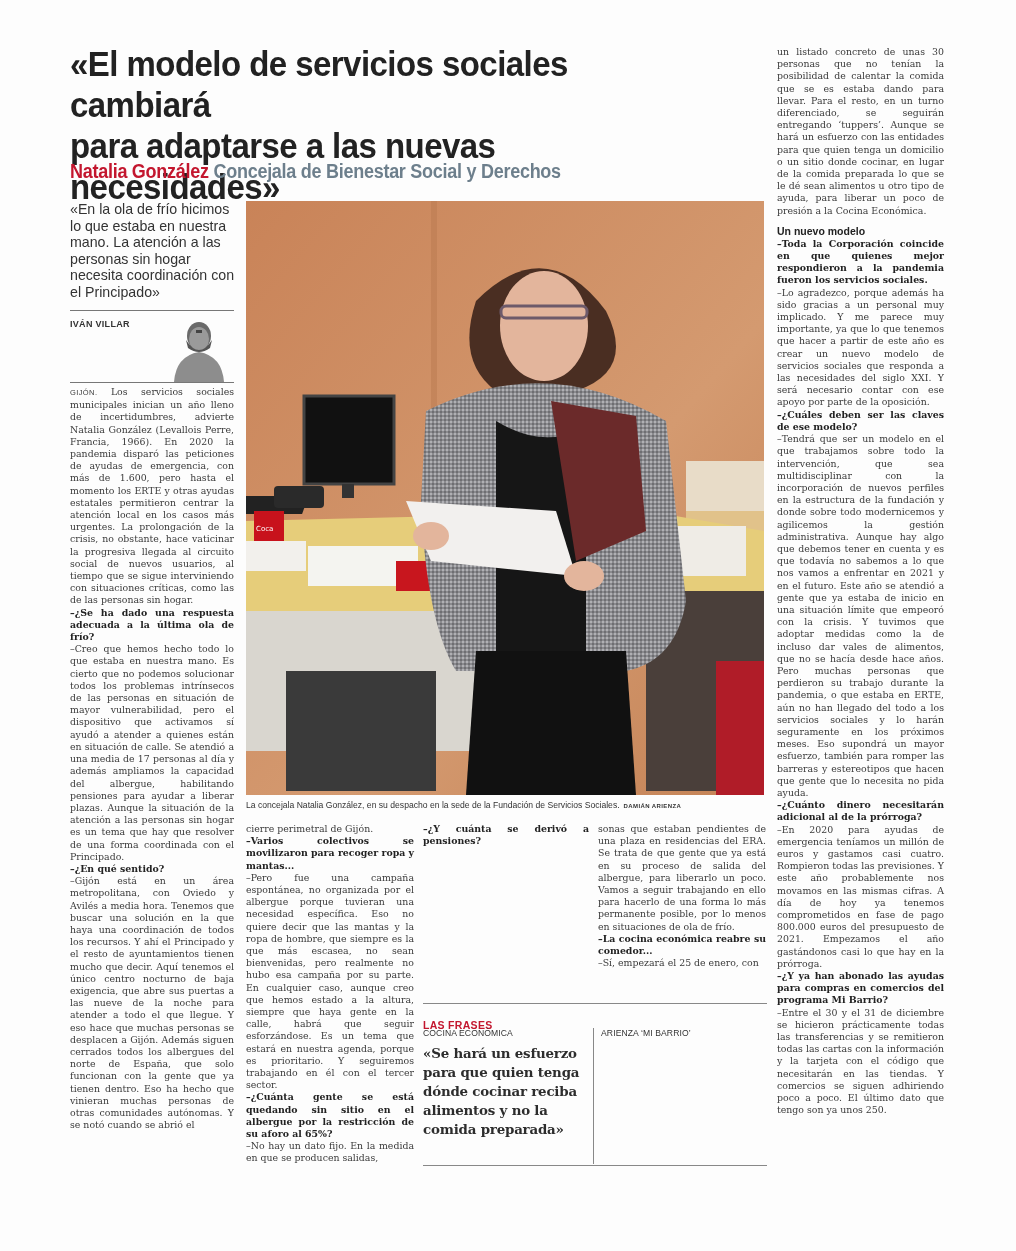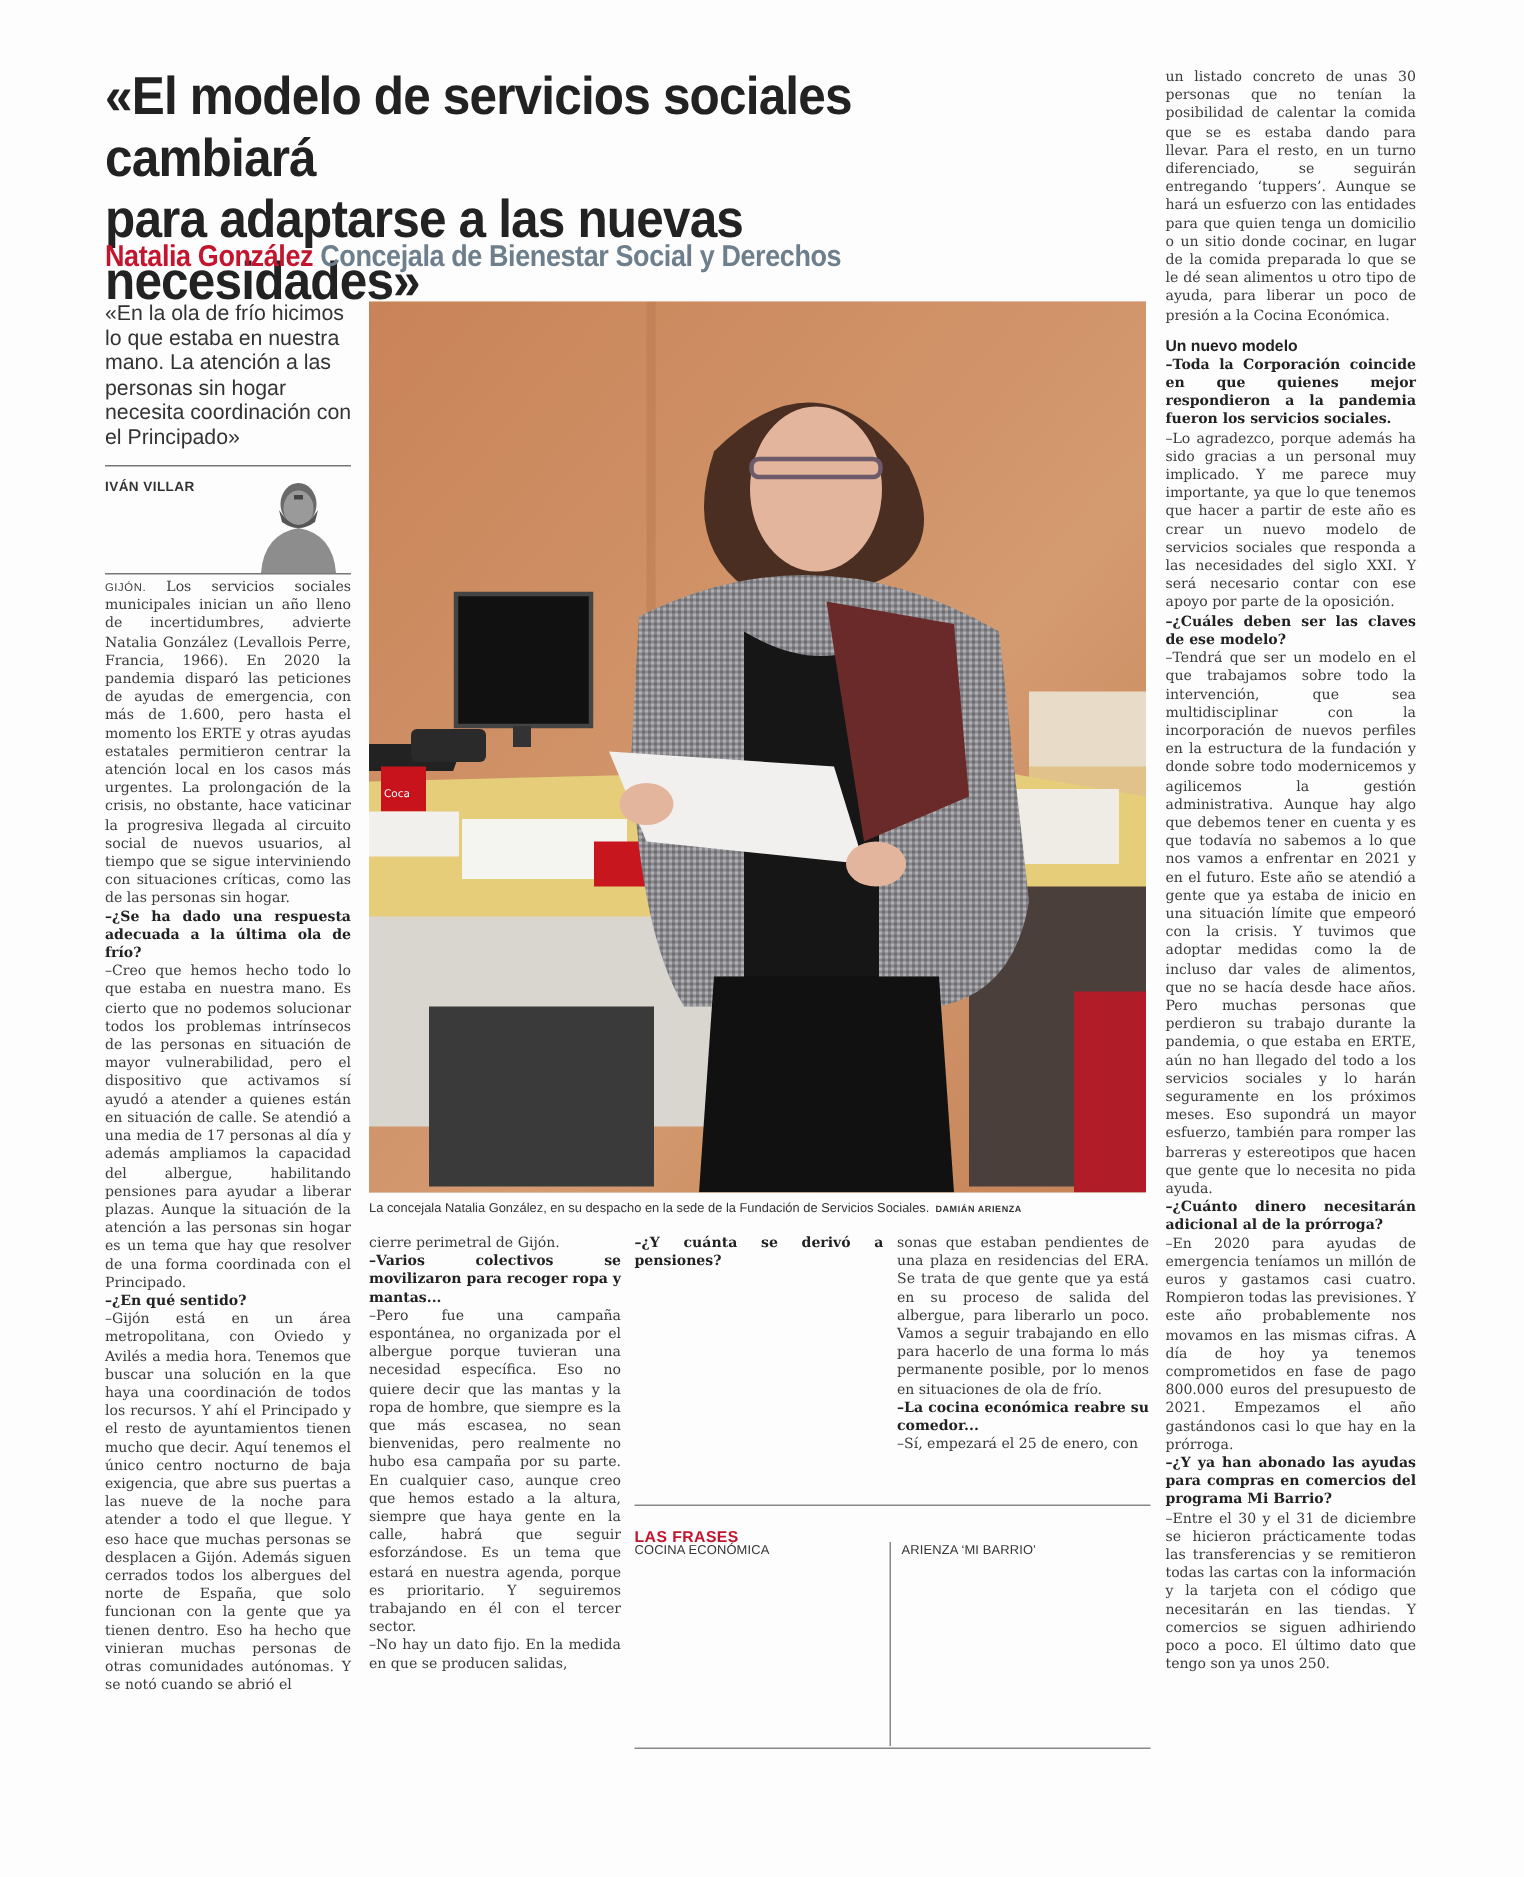--- a/index.html
+++ b/index.html
@@ -128,38 +128,40 @@
   </svg>
 </div>
 <div class="caption">
   <span>La concejala Natalia González, en su despacho en la sede de la Fundación de Servicios Sociales.</span><span class="credit">DAMIÁN ARIENZA</span>
 </div>
 
 <div class="col" style="left:246px; top:823px; width:168px;">
   <p>cierre perimetral de Gijón.</p>
   <p class="q">–Varios colectivos se movilizaron para recoger ropa y mantas...</p>
   <p>–Pero fue una campaña espontánea, no organizada por el albergue porque tuvieran una necesidad específica. Eso no quiere decir que las mantas y la ropa de hombre, que siempre es la que más escasea, no sean bienvenidas, pero realmente no hubo esa campaña por su parte. En cualquier caso, aunque creo que hemos estado a la altura, siempre que haya gente en la calle, habrá que seguir esforzándose. Es un tema que estará en nuestra agenda, porque es prioritario. Y seguiremos trabajando en él con el tercer sector.</p>
+  <p class="q">–¿Cuánta gente se está quedando sin sitio en el albergue por la restricción de su aforo al 65%?</p>
   <p>–No hay un dato fijo. En la medida en que se producen salidas,</p>
 </div>
 
 <div class="col" style="left:423px; top:823px; width:166px;">
   <p class="q">–¿Y cuánta se derivó a pensiones?</p>
 </div>
 
 <div class="col" style="left:598px; top:823px; width:168px;">
   <p>sonas que estaban pendientes de una plaza en residencias del ERA. Se trata de que gente que ya está en su proceso de salida del albergue, para liberarlo un poco. Vamos a seguir trabajando en ello para hacerlo de una forma lo más permanente posible, por lo menos en situaciones de ola de frío.</p>
   <p class="q">–La cocina económica reabre su comedor...</p>
   <p>–Sí, empezará el 25 de enero, con</p>
 </div>
 
 <div class="rule" style="left:423px; top:1003px; width:344px; background:#888;"></div>
 <div class="frases-box">
   <div class="frases-title">LAS FRASES</div>
   <div class="frase" style="left:0;">
     <div class="kicker">COCINA ECONÓMICA</div>
+    <div class="text">«Se hará un esfuerzo para que quien tenga dónde cocinar reciba alimentos y no la comida preparada»</div>
   </div>
   <div class="vsep" style="left:170px; top:25px; height:136px;"></div>
   <div class="frase" style="left:178px;">
     <div class="kicker">ARIENZA ‘MI BARRIO’</div>
   </div>
 </div>
 <div class="rule" style="left:423px; top:1165px; width:344px; background:#888;"></div>
 
 <div class="col" style="left:777px; top:46px; width:167px;">
   <p>un listado concreto de unas 30 personas que no tenían la posibilidad de calentar la comida que se es estaba dando para llevar. Para el resto, en un turno diferenciado, se seguirán entregando ‘tuppers’. Aunque se hará un esfuerzo con las entidades para que quien tenga un domicilio o un sitio donde cocinar, en lugar de la comida preparada lo que se le dé sean alimentos u otro tipo de ayuda, para liberar un poco de presión a la Cocina Económica.</p>

